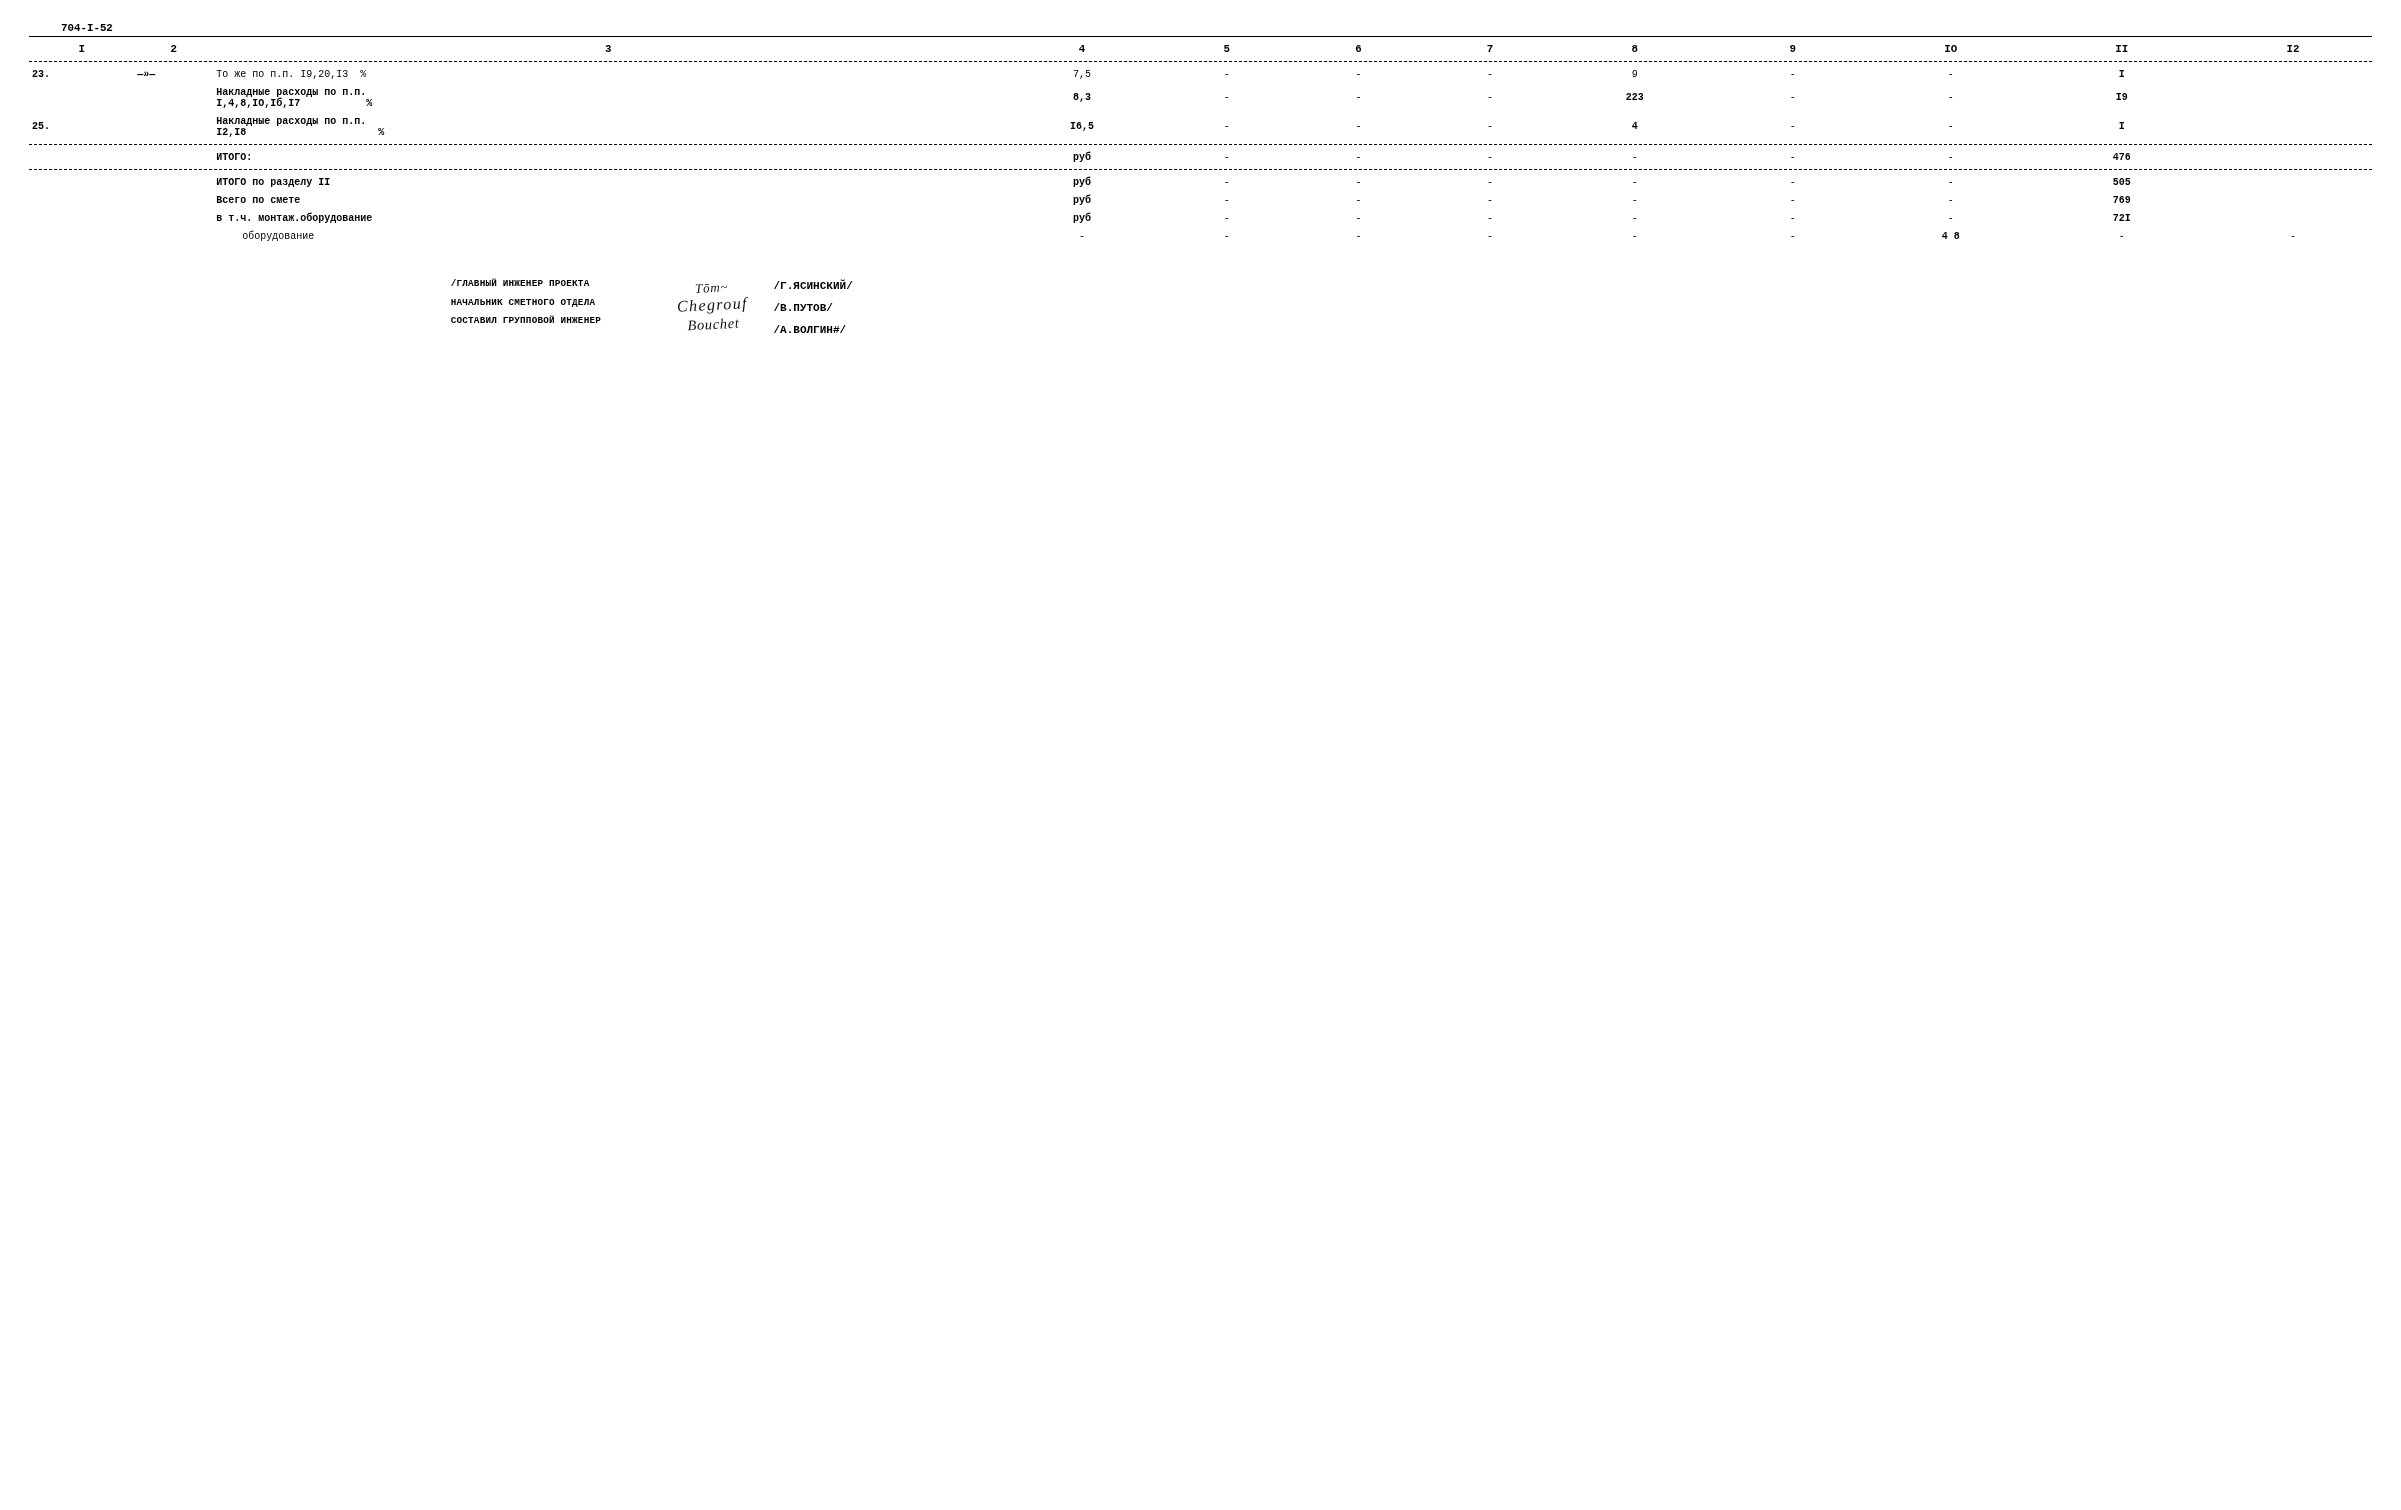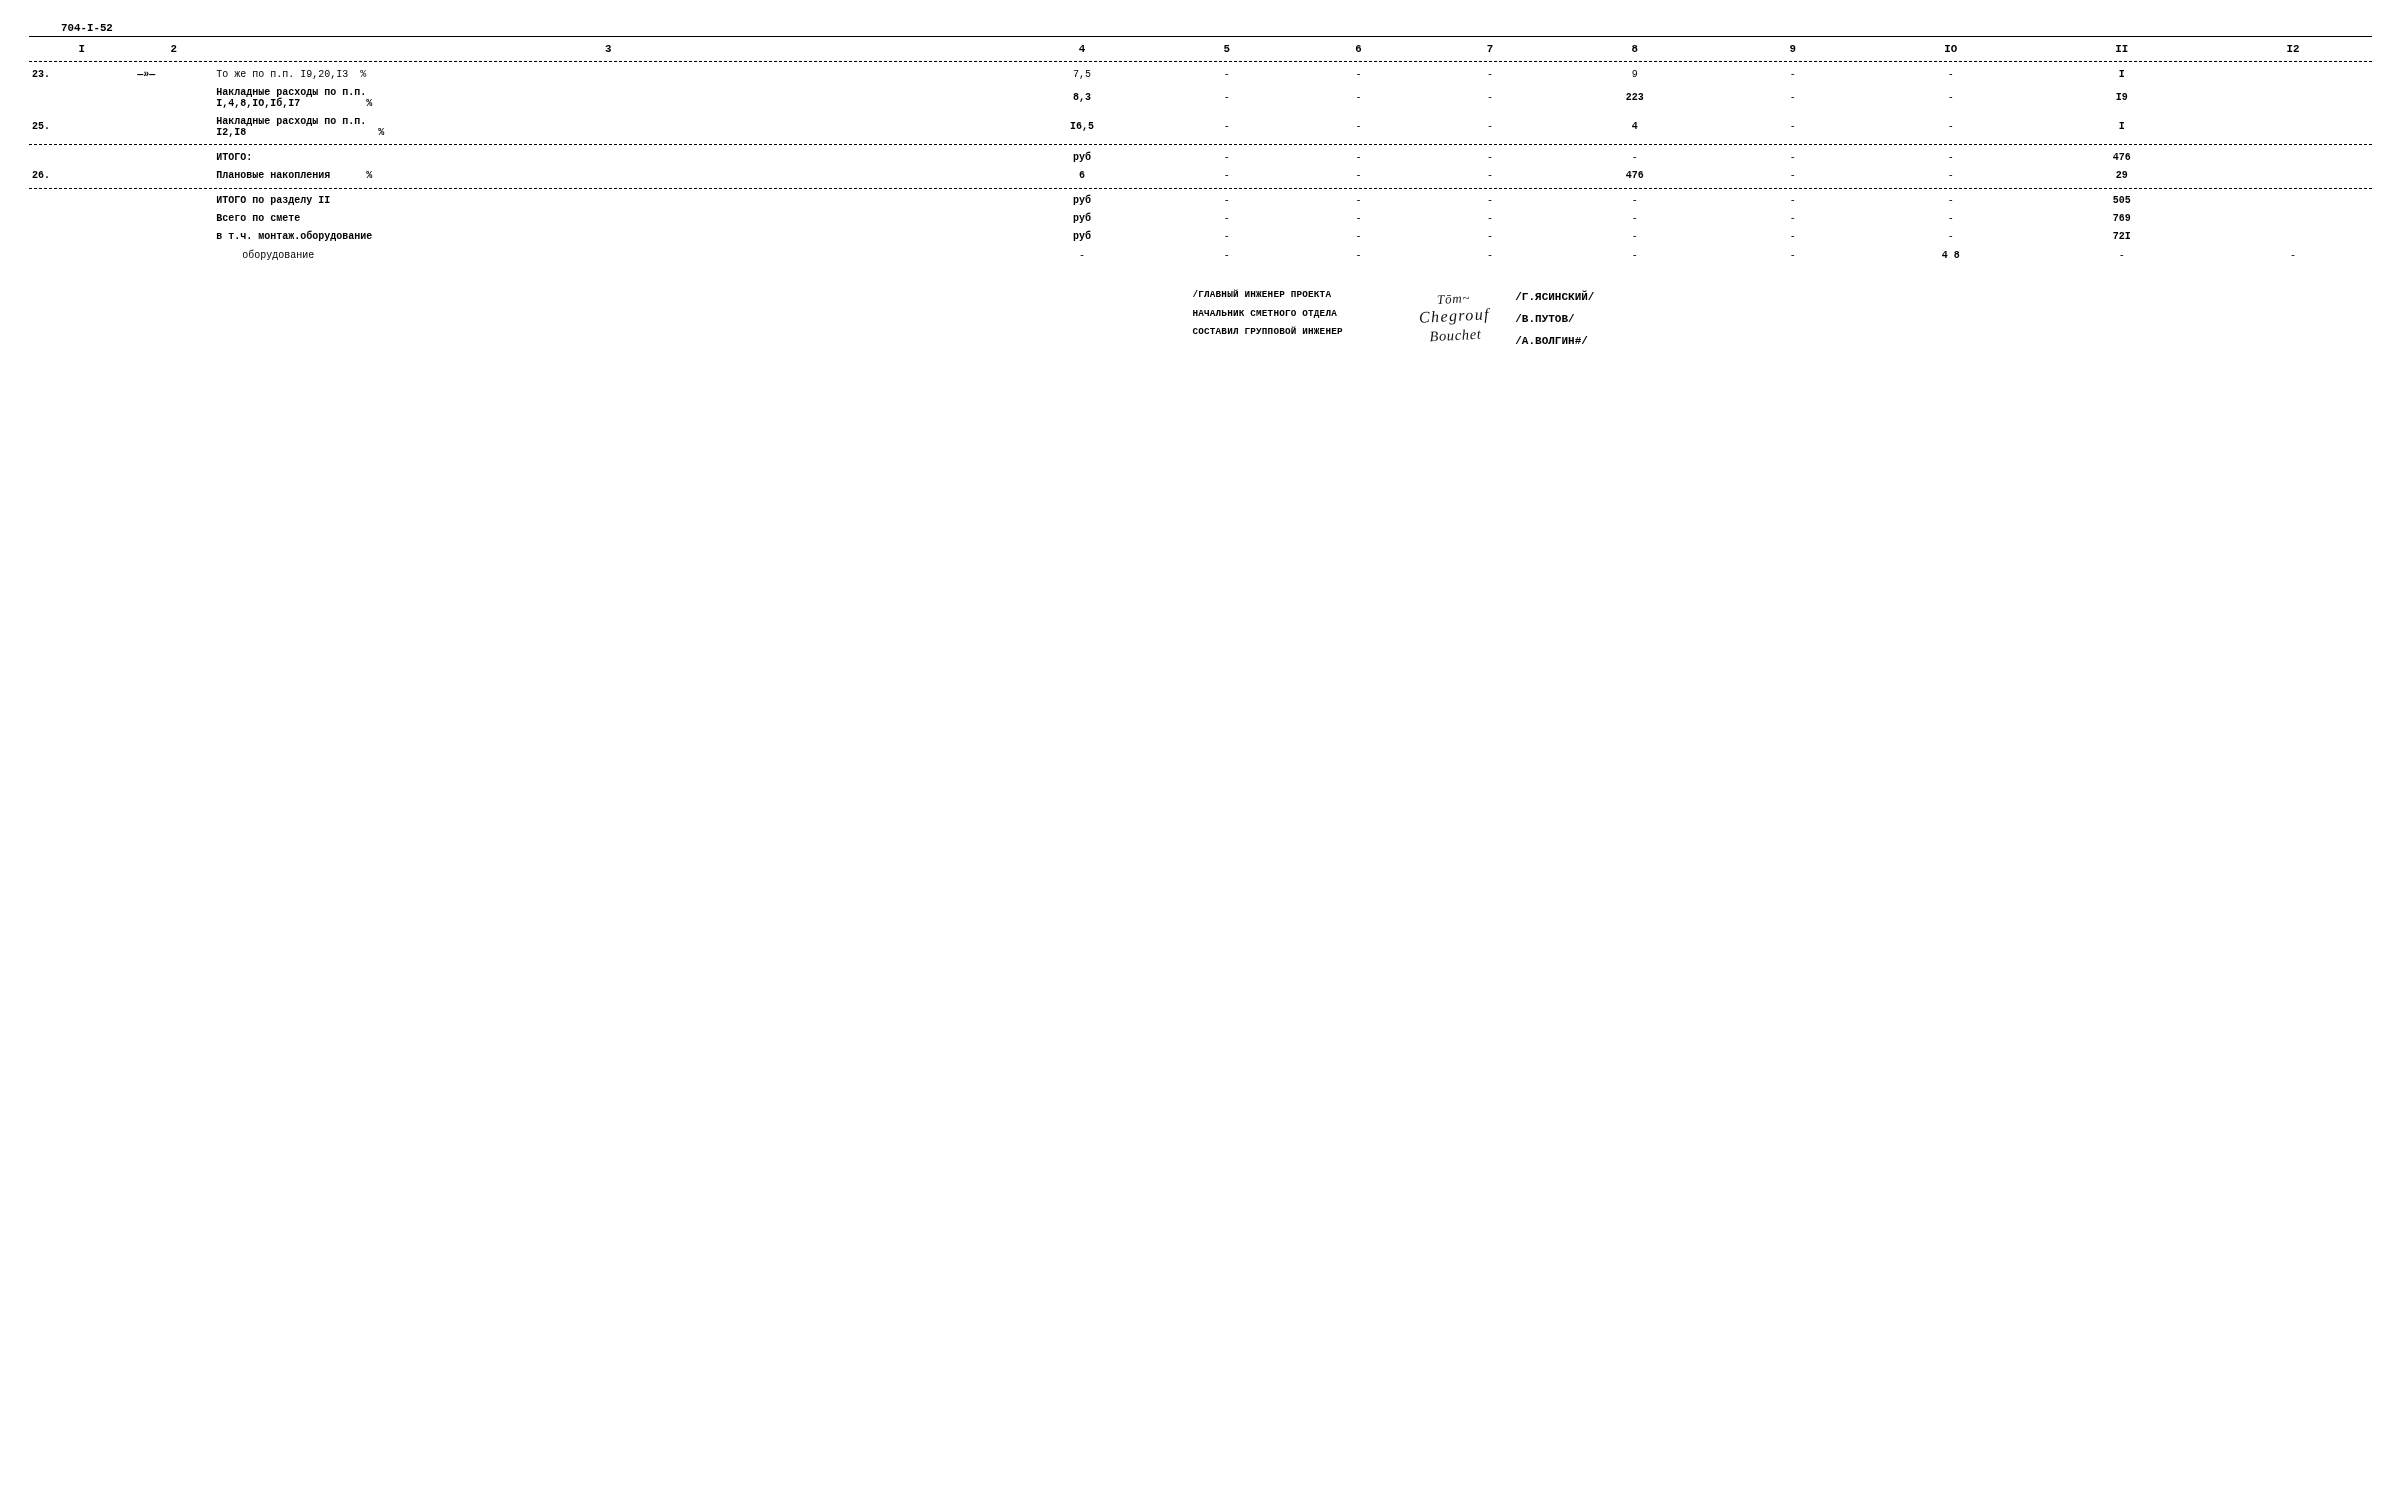--- a/index.html
+++ b/index.html
@@ -185,34 +185,20 @@
         <td class="col-5 num-col">-</td>
         <td class="col-6 num-col">-</td>
         <td class="col-7 num-col">-</td>
         <td class="col-8 num-col">-</td>
         <td class="col-9 num-col">-</td>
         <td class="col-10 num-col">-</td>
         <td class="col-11 num-col bold">476</td>
         <td class="col-12 num-col"></td>
       </tr>
 
-      <tr class="data-row">
-        <td class="col-1 bold">26.</td>
-        <td class="col-2"></td>
-        <td class="col-3 bold">Плановые накопления &nbsp;&nbsp;&nbsp;&nbsp;&nbsp;%</td>
-        <td class="col-4 num-col bold">6</td>
-        <td class="col-5 num-col">-</td>
-        <td class="col-6 num-col">-</td>
-        <td class="col-7 num-col">-</td>
-        <td class="col-8 num-col bold">476</td>
-        <td class="col-9 num-col">-</td>
-        <td class="col-10 num-col">-</td>
-        <td class="col-11 num-col bold">29</td>
-        <td class="col-12 num-col"></td>
-      </tr>
 
       <tr>
         <td colspan="12" style="padding:0">
             <hr class="dashed-line">
           </td>
       </tr>
 
       <tr class="data-row">
         <td class="col-1"></td>
         <td class="col-2"></td>
@@ -269,21 +255,21 @@
         <td class="col-8 num-col">-</td>
         <td class="col-9 num-col">-</td>
         <td class="col-10 num-col bold">4 8</td>
         <td class="col-11 num-col">-</td>
         <td class="col-12 num-col">-</td>
       </tr>
 
     </tbody>
   </table>
 
-  <div style="margin-top:22px; display:flex; justify-content:center; align-items:flex-start; padding-left:18%;">
+  <div style="margin-top:29px; display:flex; justify-content:flex-start; align-items:flex-start; padding-left:18%;">
     <div style="font-size:9.3px; line-height:2.0; font-weight:bold; text-transform:uppercase; letter-spacing:0.2px; min-width:201px;">
       <div>/ГЛАВНЫЙ ИНЖЕНЕР ПРОЕКТА</div>
       <div>НАЧАЛЬНИК СМЕТНОГО ОТДЕЛА</div>
       <div>СОСТАВИЛ ГРУППОВОЙ ИНЖЕНЕР</div>
     </div>
 
     <div style="margin: 0 14.4px; font-family: Georgia, 'Times New Roman', serif; font-style:italic; font-size:16px; color:#111; line-height:1.4; min-width:93px; text-align:center; transform:rotate(-3deg); margin-top:3.6px;">
       <div style="font-size:13px; letter-spacing:0.7px;">Tōm~</div>
       <div style="font-size:16px; letter-spacing:1.4px; margin-top:-2.9px;">Chegrouf</div>
       <div style="font-size:14.4px; letter-spacing:0.7px; margin-top:-2.9px;">Bouchet</div>

